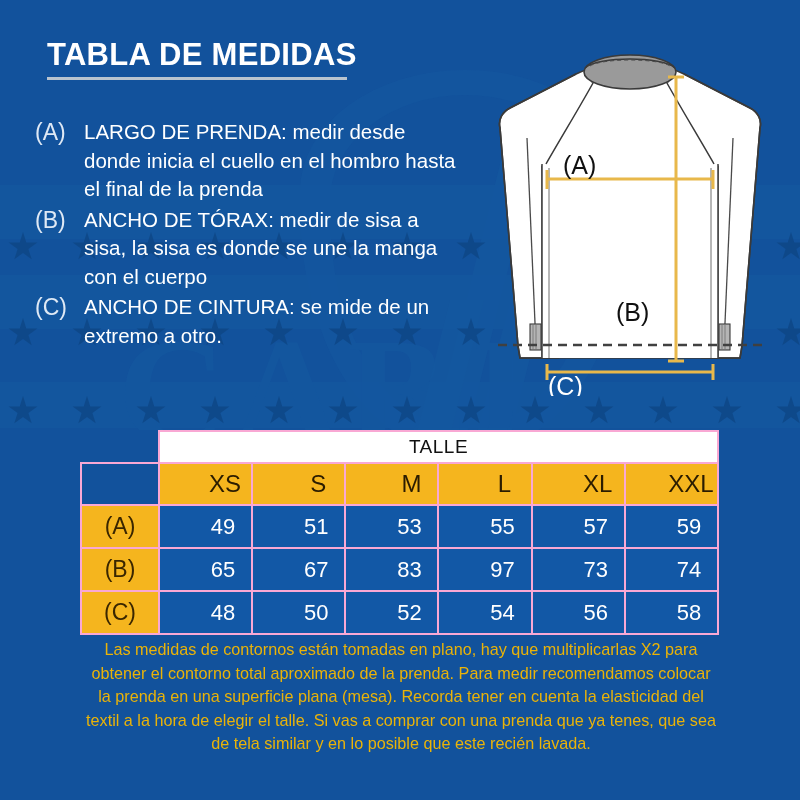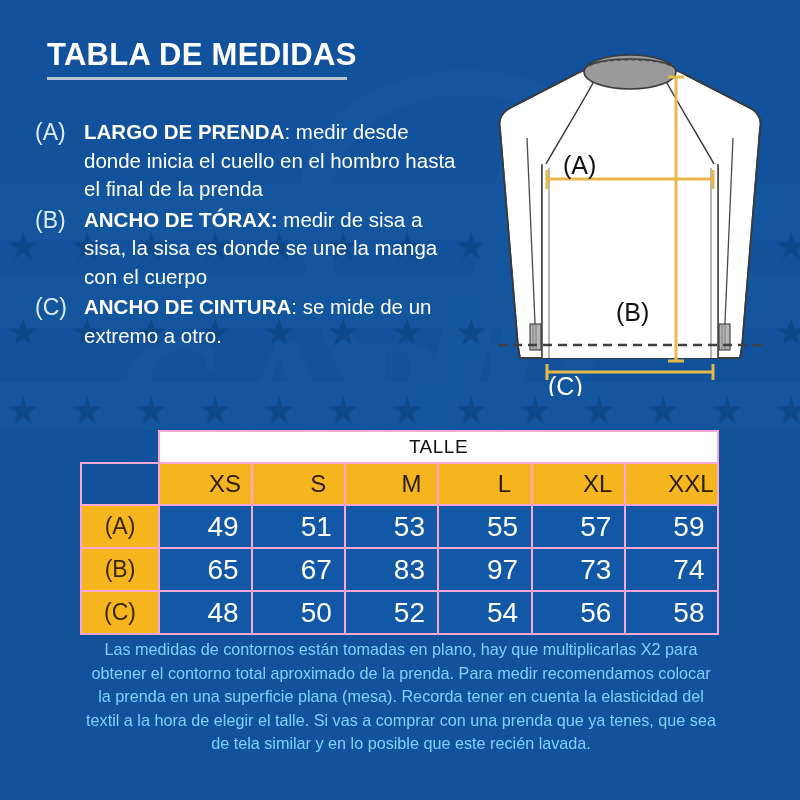--- a/index.html
+++ b/index.html
@@ -146,21 +146,21 @@
     text-align: left;
     padding-left: 3px;
     box-sizing: border-box;
   }
   .desc-text {
     flex: 1 1 auto;
     font-size: 20.5px;
     line-height: 28.5px;
   }
   .desc-text b {
-    font-weight: bold;
+    font-weight: normal;
     margin-top: 24px;
   }
 
   
   .garment {
     position: absolute;
     left: 480px;
     top: 46px;
     width: 300px;
     height: 350px;
@@ -212,32 +212,32 @@
   }
   td.row-label {
     background: #f5b51e;
     color: #3a2600;
     font-size: 23px;
     height: 39px;
   }
   td.value {
     background: #1258a6;
     color: #ffffff;
-    font-size: 28px;
+    font-size: 22px;
     height: 39px;
     padding-left: 36px;
   }
 
   
   .footer {
     position: absolute;
     left: 86px;
     top: 638px;
     width: 630px;
-    color: #7dd3fc;
+    color: #eab308;
     font-size: 16.2px;
     line-height: 23.5px;
     text-align: center;
   }
 </style>
 </head>
 <body>
 
 <div id="page">
 

